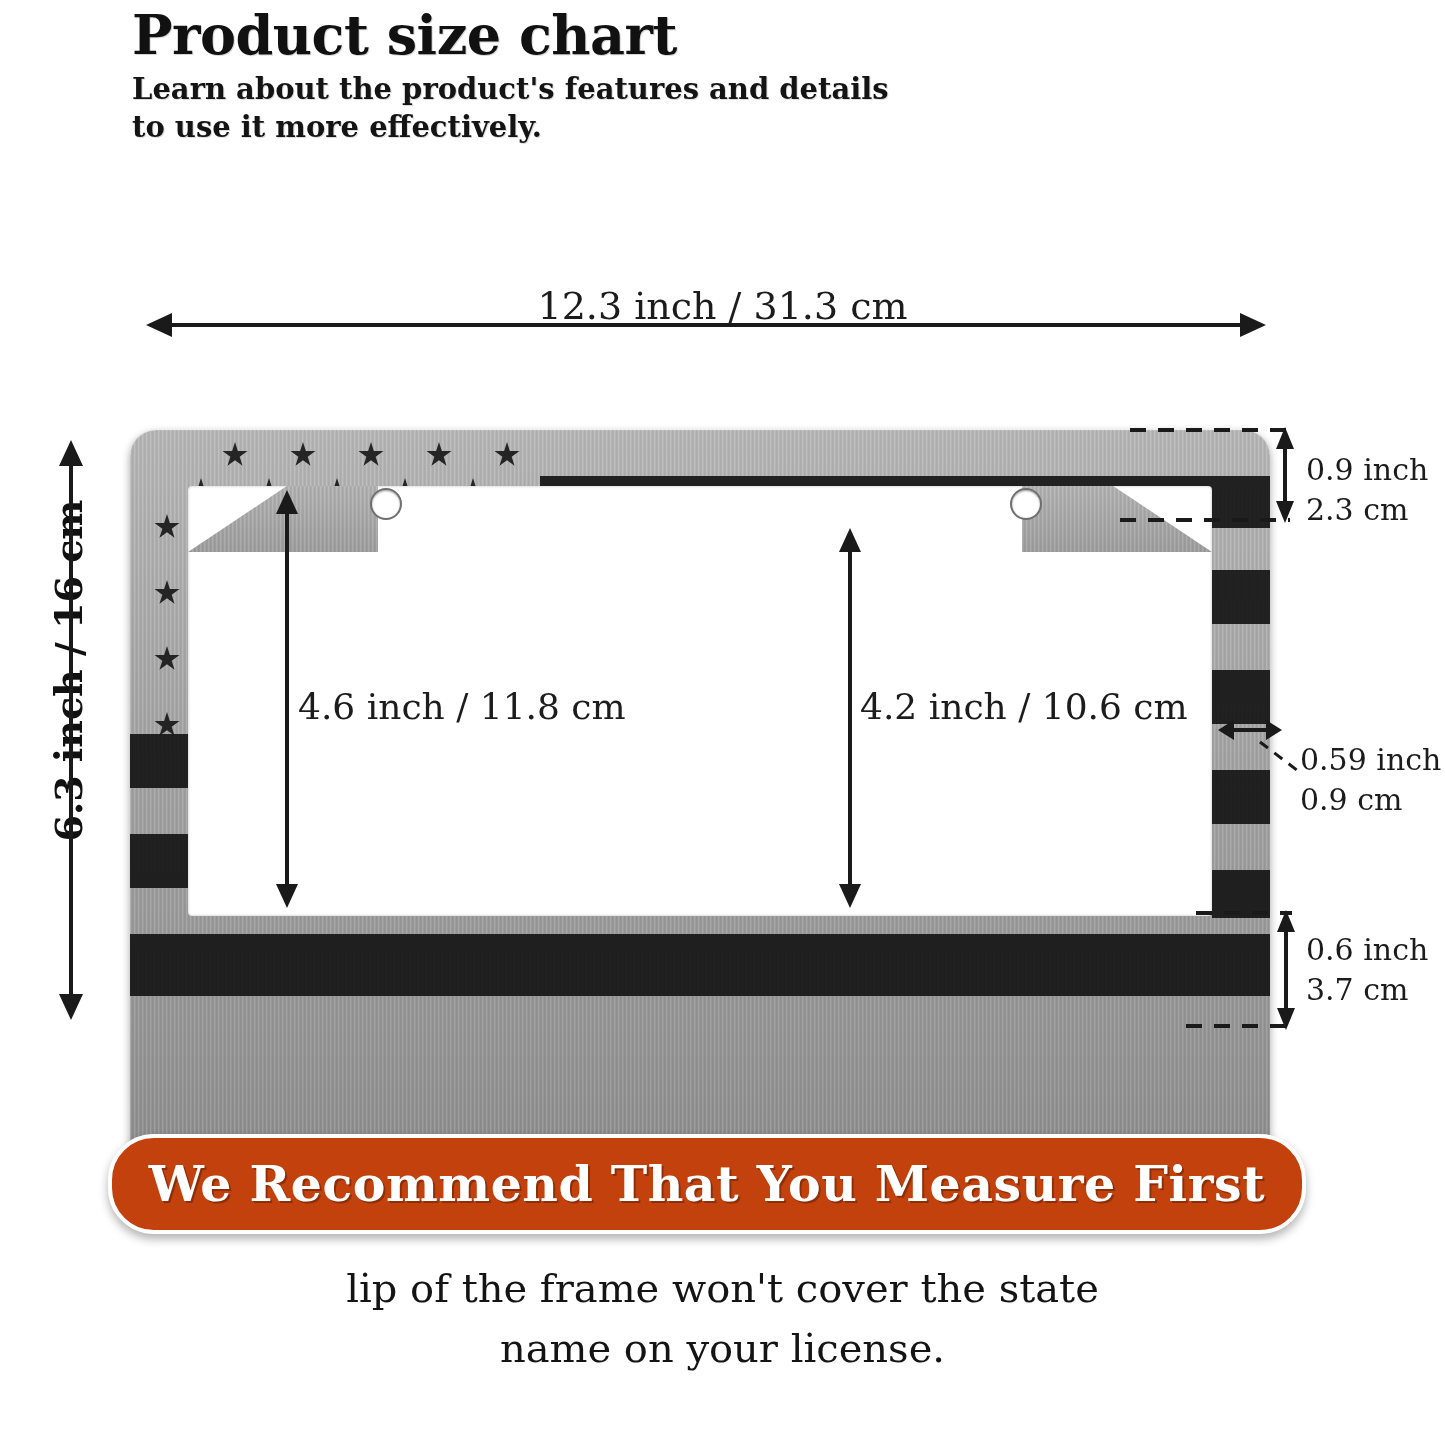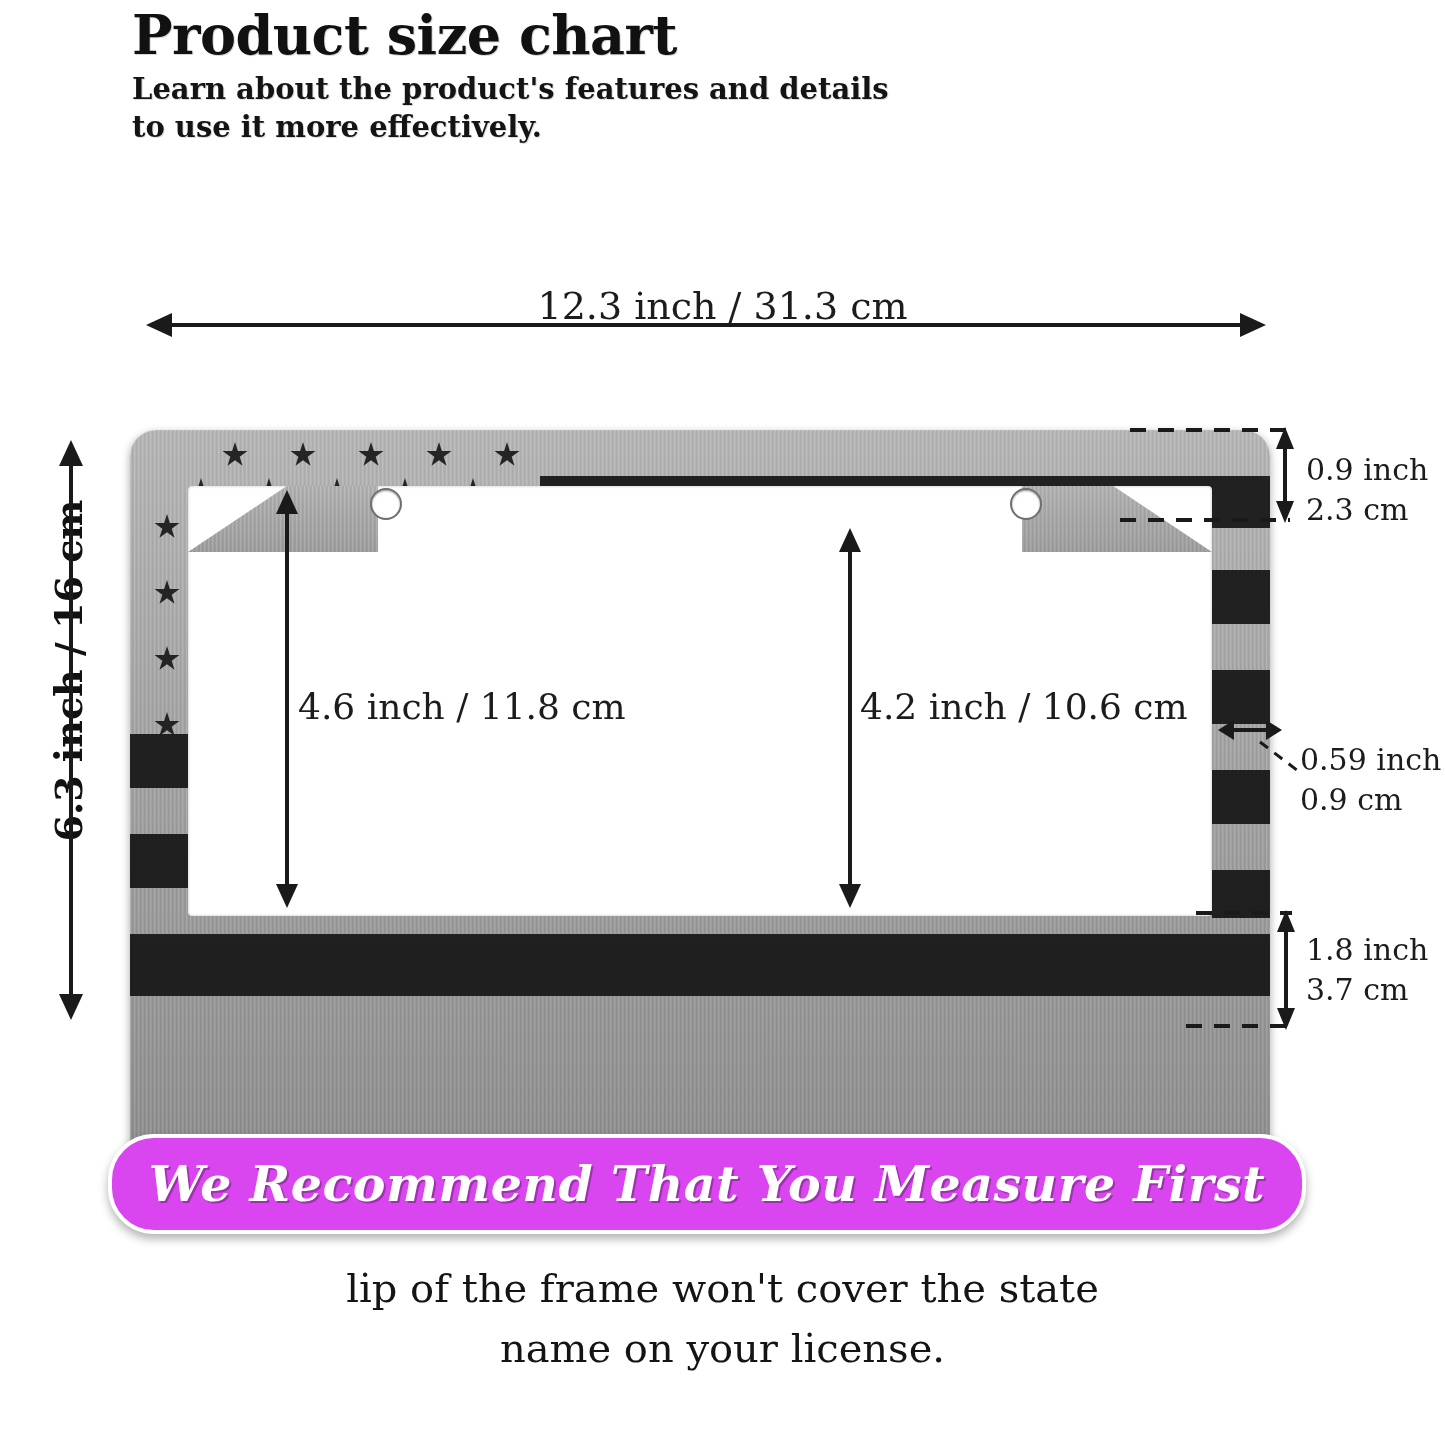--- a/index.html
+++ b/index.html
@@ -189,28 +189,27 @@
     white-space: nowrap;
   }
 
   
   #banner {
     position: absolute;
     left: 108px;
     top: 1134px;
     width: 1190px;
     height: 92px;
-    background: #d946ef;
+    background: #c2410c;
     border: 4px solid #ffffff;
     border-radius: 46px;
     box-shadow: 0 5px 10px rgba(0,0,0,0.30);
     display: flex;
     align-items: center;
     justify-content: center;
-    font-style: italic;
   }
   #banner-text {
     font-family: "DejaVu Serif", serif;
     font-weight: bold;
     font-size: 49px;
     color: #ffffff;
     letter-spacing: 0.5px;
     text-shadow: 2px 2px 0 rgba(0,0,0,0.28);
   }
 
@@ -340,21 +339,21 @@
 </div>
 
 <svg style="position:absolute; left:1196px; top:908px;" width="300" height="125" viewBox="0 0 300 125">
   <line x1="0" y1="5" x2="96" y2="5" stroke="#1a1a1a" stroke-width="4" stroke-dasharray="16 12"></line>
   <line x1="-10" y1="118" x2="96" y2="118" stroke="#1a1a1a" stroke-width="4" stroke-dasharray="16 12"></line>
   <line x1="90" y1="18" x2="90" y2="105" stroke="#1a1a1a" stroke-width="4"></line>
   <polygon points="90,2 81,24 99,24" fill="#1a1a1a"></polygon>
   <polygon points="90,122 81,100 99,100" fill="#1a1a1a"></polygon>
 </svg>
 <div class="right-label" style="left:1306px; top:930px;">
-  <div>1.8 inch</div>
+  <div>0.6 inch</div>
   <div>3.7 cm</div>
 </div>
 
 <div id="banner">
   <span id="banner-text">We Recommend That You Measure First</span>
 </div>
 
 <div id="footnote">
   <div>lip of the frame won't cover the state</div>
   <div>name on your license.</div>

